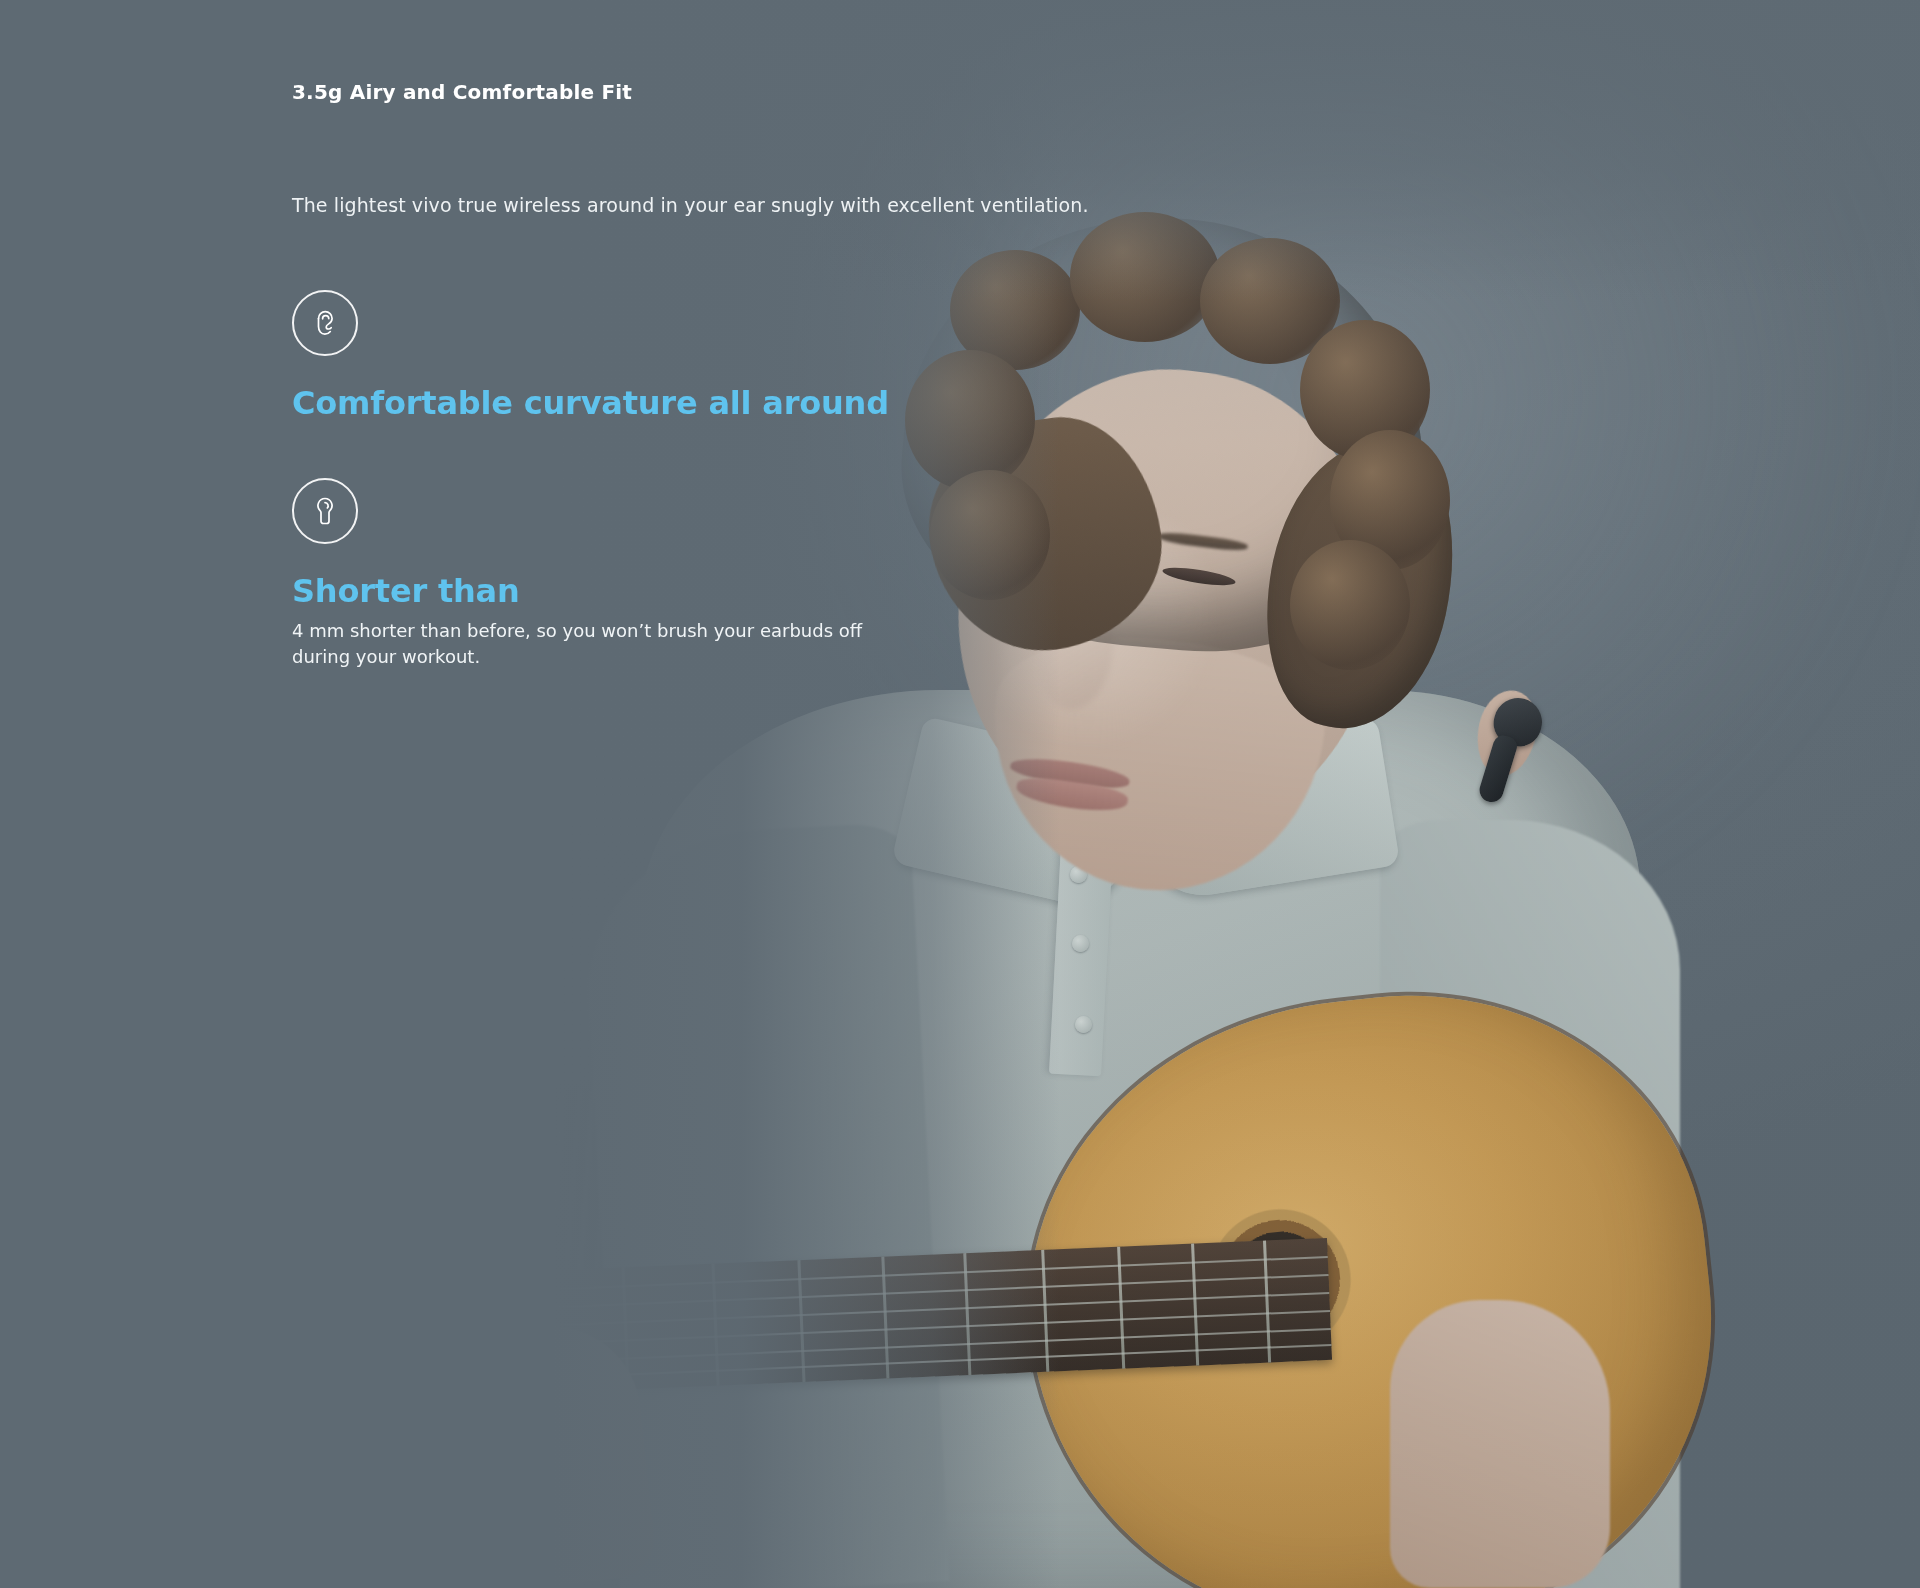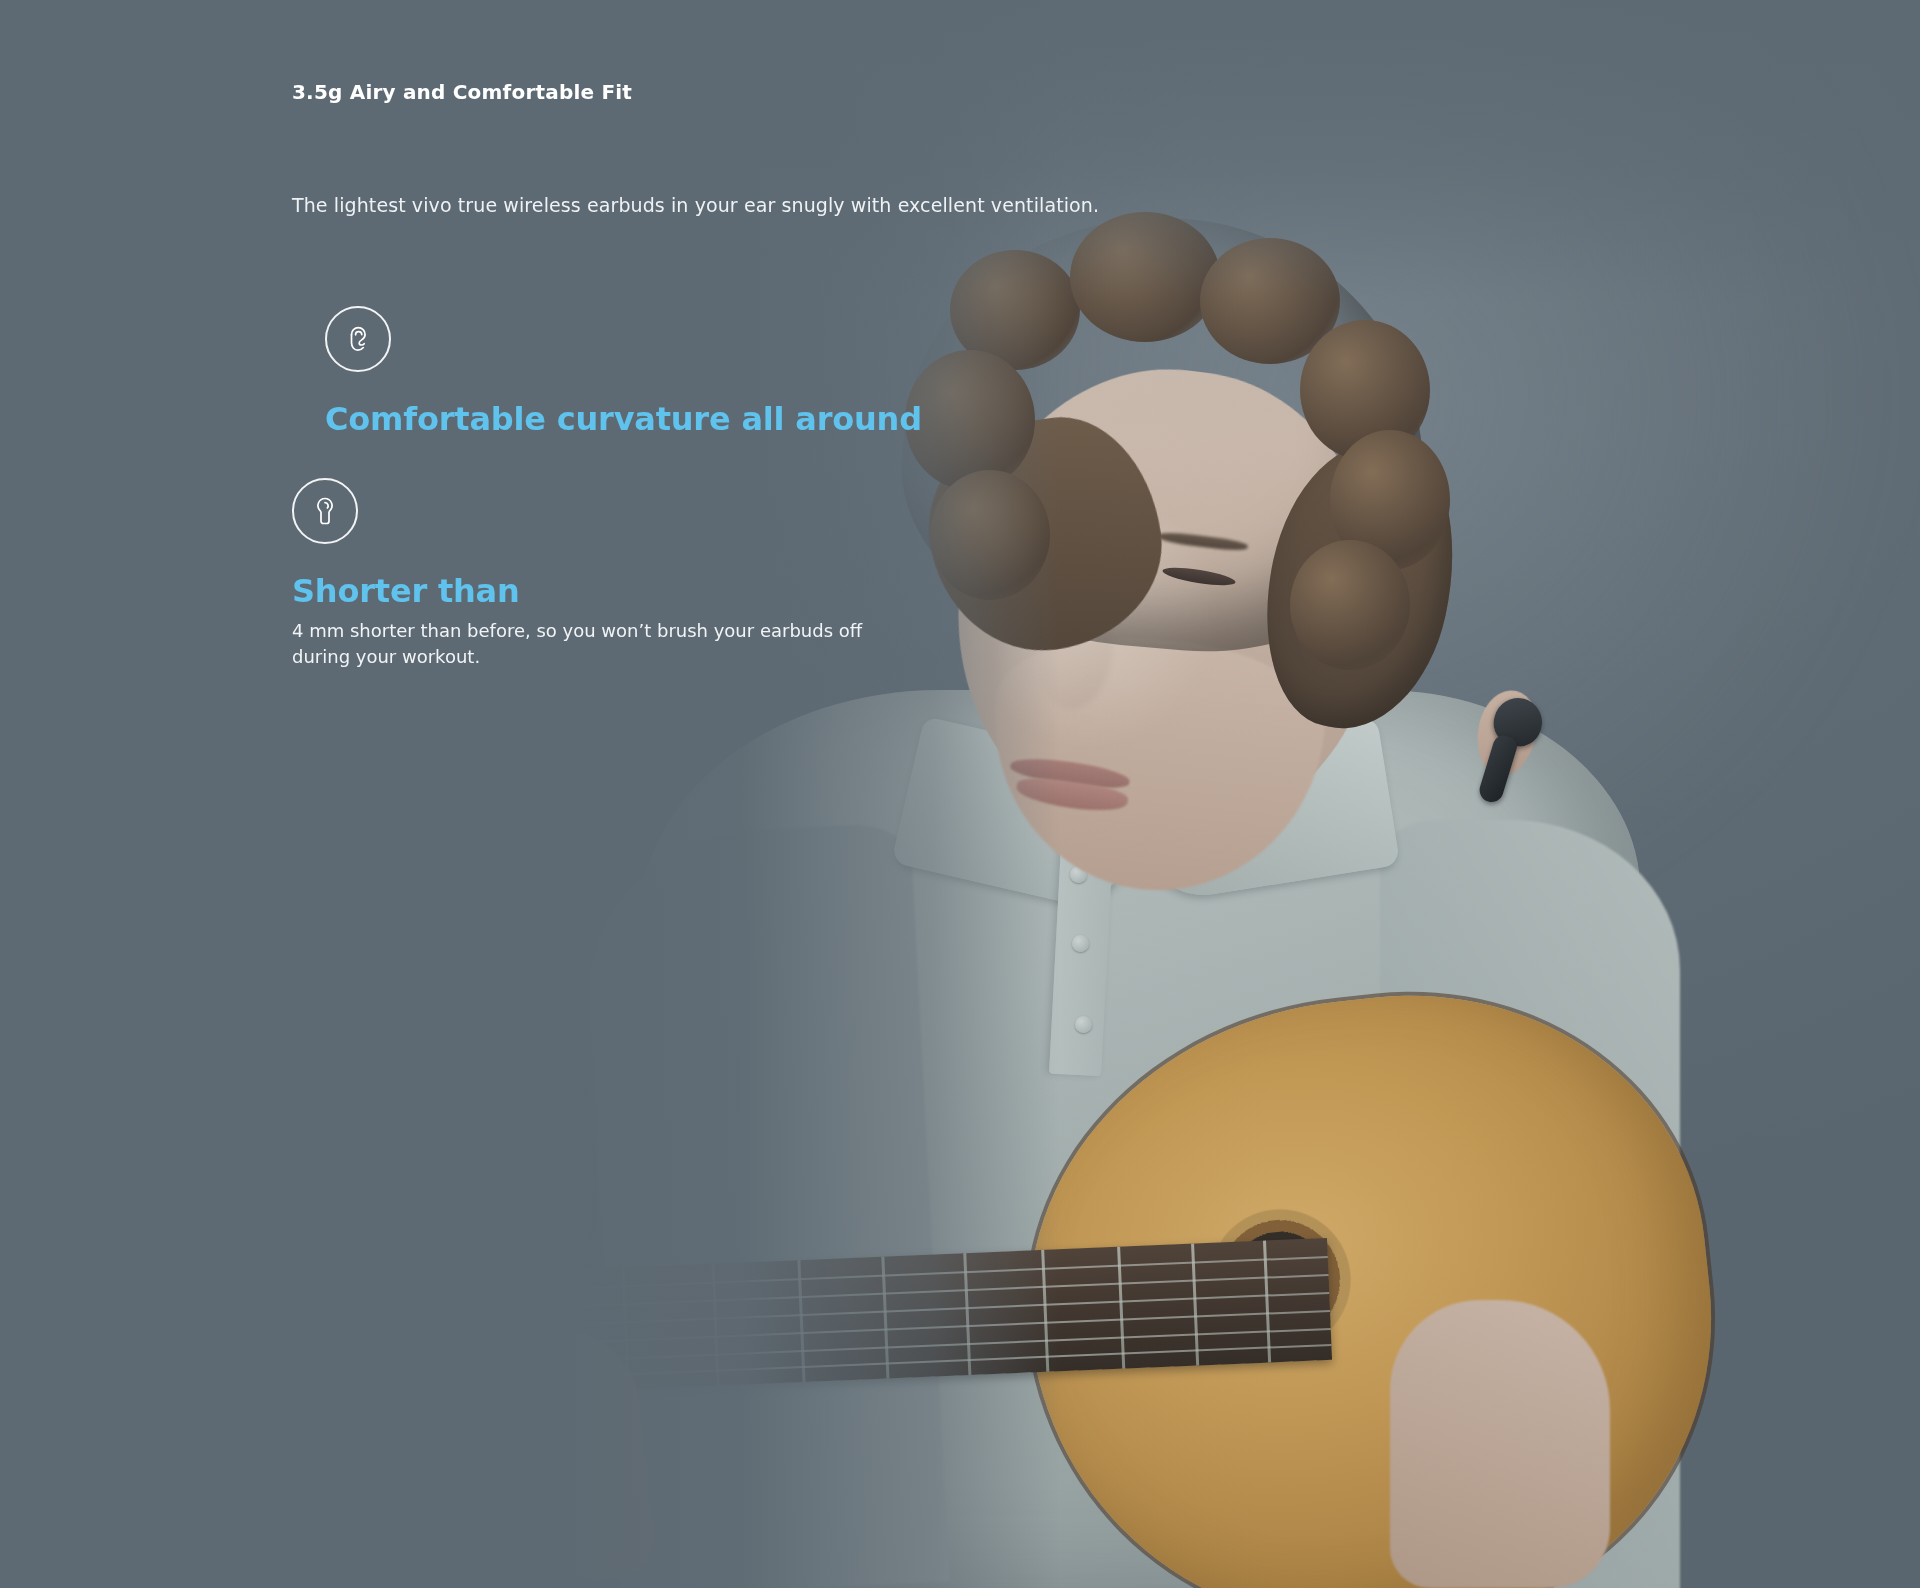--- a/index.html
+++ b/index.html
@@ -302,21 +302,21 @@
     position:absolute; left:290px; top:112px;
     font-size:62px; font-weight:700; letter-spacing:-.6px;
     color:#ffffff; white-space:nowrap;
   }
   .subhead {
     position:absolute; left:292px; top:194px;
     font-size:19px; font-weight:400; color:#eef2f4; letter-spacing:.1px;
   }
 
   .feature { position:absolute; left:292px; }
-  .feature.f1 { top:306px;margin-left:33px; }
+  .feature.f1 { top:290px; }
   .feature.f2 { top:478px; }
 
   .feat-icon {
     width:66px; height:66px; border-radius:50%;
     border:2px solid rgba(255,255,255,.92);
     display:flex; align-items:center; justify-content:center;
   }
   .feat-title {
     margin-top:28px;
     font-size:32px; font-weight:700; letter-spacing:-.2px;
@@ -421,21 +421,21 @@
     <div class="photo-grade"></div>
     <div class="scrim"></div>
     <div class="scrim-top"></div>
   </div>
 
   <div class="content">
 
     <div class="eyebrow">3.5g Airy and Comfortable Fit</div>
 
 
-    <div class="subhead">The lightest vivo true wireless earbuds in your ear snugly with excellent ventilation.</div>
+    <div class="subhead">The lightest vivo true wireless around in your ear snugly with excellent ventilation.</div>
 
     <div class="feature f1">
       <div class="feat-icon">
         <svg width="40" height="40" viewBox="0 0 40 40" fill="none" stroke="#ffffff" stroke-width="1.7" stroke-linecap="round" stroke-linejoin="round">
           <path d="M13.5 15.5a6.8 6.8 0 0 1 13.6 0c0 3.2-2.1 4.6-3.7 5.6-1.3.8-2.2 1.4-2.2 2.8 0 1.3 1 2.1 2.3 2.1 1.2 0 2.1-.5 2.7-1.3"></path>
           <path d="M17.6 15.8a3.1 3.1 0 0 1 6.2-.2"></path>
           <path d="M13.5 15.5v8.1c0 4.3 2.6 7.6 6.4 7.6 2.3 0 4.1-.9 5.4-2.6"></path>
         </svg>
       </div>
       <div class="feat-title">Comfortable curvature all around</div>

